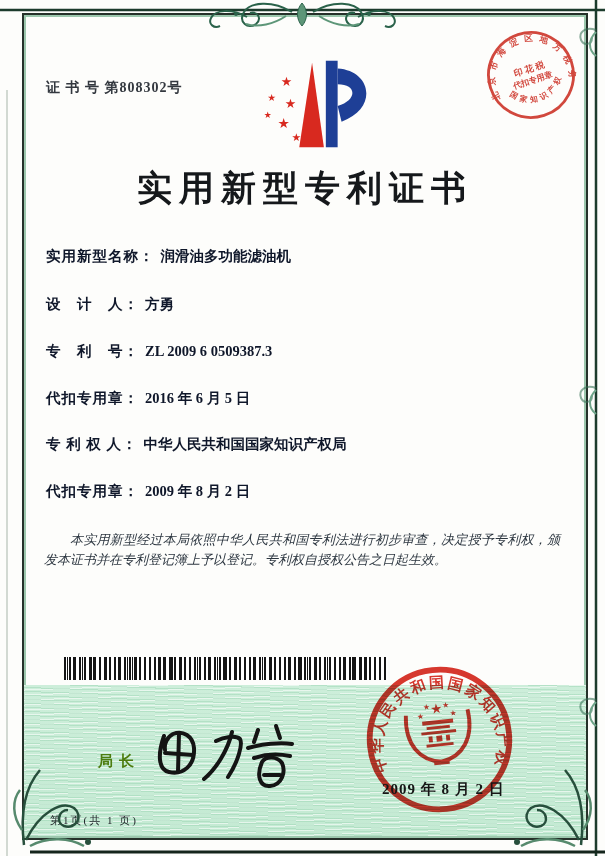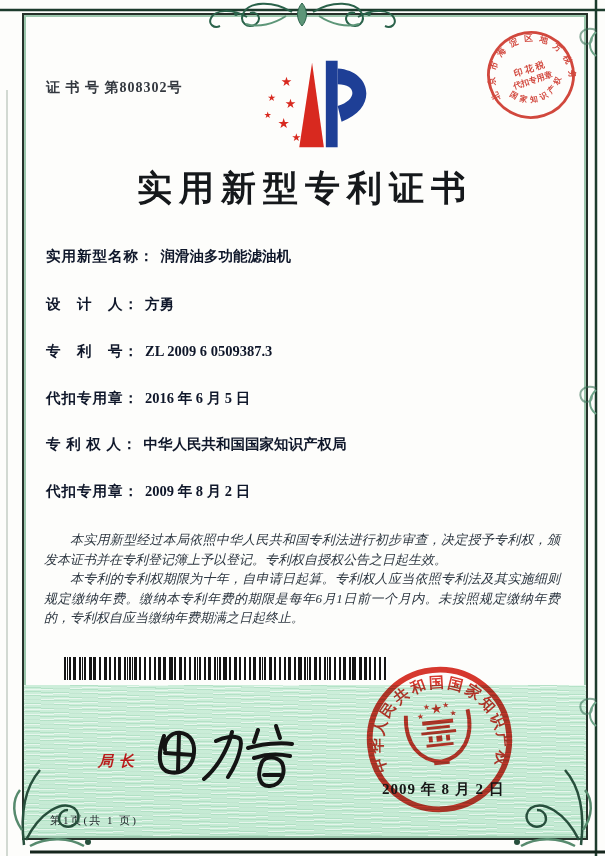--- a/index.html
+++ b/index.html
@@ -40,21 +40,21 @@
       repeating-linear-gradient(90deg,#141414 0 1px,transparent 1px 9px),
       repeating-linear-gradient(90deg,transparent 0 3px,#141414 3px 4px,transparent 4px 13px);
   }
   .band{
     left:24px;top:685px;width:562px;height:151px;z-index:1;
     background:
       repeating-linear-gradient(2deg,rgba(150,210,175,.45) 0 1px,transparent 1px 4px),
       repeating-linear-gradient(-2deg,rgba(255,255,255,.55) 0 1px,transparent 1px 5px),
       linear-gradient(#cdeeda,#c4ead3);
   }
-  .director{left:98px;top:752px;font-size:15px;letter-spacing:6px;color:#b91c1c;z-index:2;font-weight:600;font-style:italic;}
+  .director{left:98px;top:752px;font-size:15px;letter-spacing:6px;color:#4d7c0f;z-index:2;font-weight:600;}
   .signature{left:148px;top:706px;z-index:2;}
   .seal{left:362px;top:662px;z-index:3;mix-blend-mode:multiply;opacity:.93;transform:rotate(-6deg);}
   .seal-date{left:382px;top:780px;font-size:15px;font-weight:600;letter-spacing:1px;color:#161616;z-index:4;}
   .footer{left:22px;top:813px;width:566px;text-align:left;font-size:11px;letter-spacing:2px;color:#22262b;z-index:2;padding-left:28px;}
   .tax-stamp{left:482px;top:26px;z-index:3;transform:rotate(-18deg);mix-blend-mode:multiply;opacity:.9;}
   svg text{font-family:"Liberation Serif","DejaVu Serif",serif;}
 </style>
 </head>
 <body>
 
@@ -125,21 +125,20 @@
 </div>
 <div class="abs field-row" style="top:435px">
   <span class="lbl">专 利 权 人：</span><span class="val">中华人民共和国国家知识产权局</span>
 </div>
 <div class="abs field-row" style="top:482px">
   <span class="lbl">代扣专用章：</span><span class="val">2009 年 8 月 2 日</span>
 </div>
 
 <div class="abs paras">
   <p>本实用新型经过本局依照中华人民共和国专利法进行初步审查，决定授予专利权，颁发本证书并在专利登记簿上予以登记。专利权自授权公告之日起生效。</p>
-  <p>本专利的专利权期限为十年，自申请日起算。专利权人应当依照专利法及其实施细则规定缴纳年费。缴纳本专利年费的期限是每年6月1日前一个月内。未按照规定缴纳年费的，专利权自应当缴纳年费期满之日起终止。</p>
 </div>
 
 <div class="abs barcode"></div>
 
 <div class="abs director">局长</div>
 
 <svg class="abs signature" width="158" height="96" viewBox="0 0 158 96" fill="none" stroke="#141414" stroke-width="4" stroke-linecap="round" aria-label="田力普">
   <path d="M16,30 C9,50 11,64 21,66 C35,69 47,60 46,42 C45,30 35,24 25,28 C19,31 16,38 17,44"></path>
   <path d="M17,47 L45,49"></path>
   <path d="M31,27 L30,66"></path>

